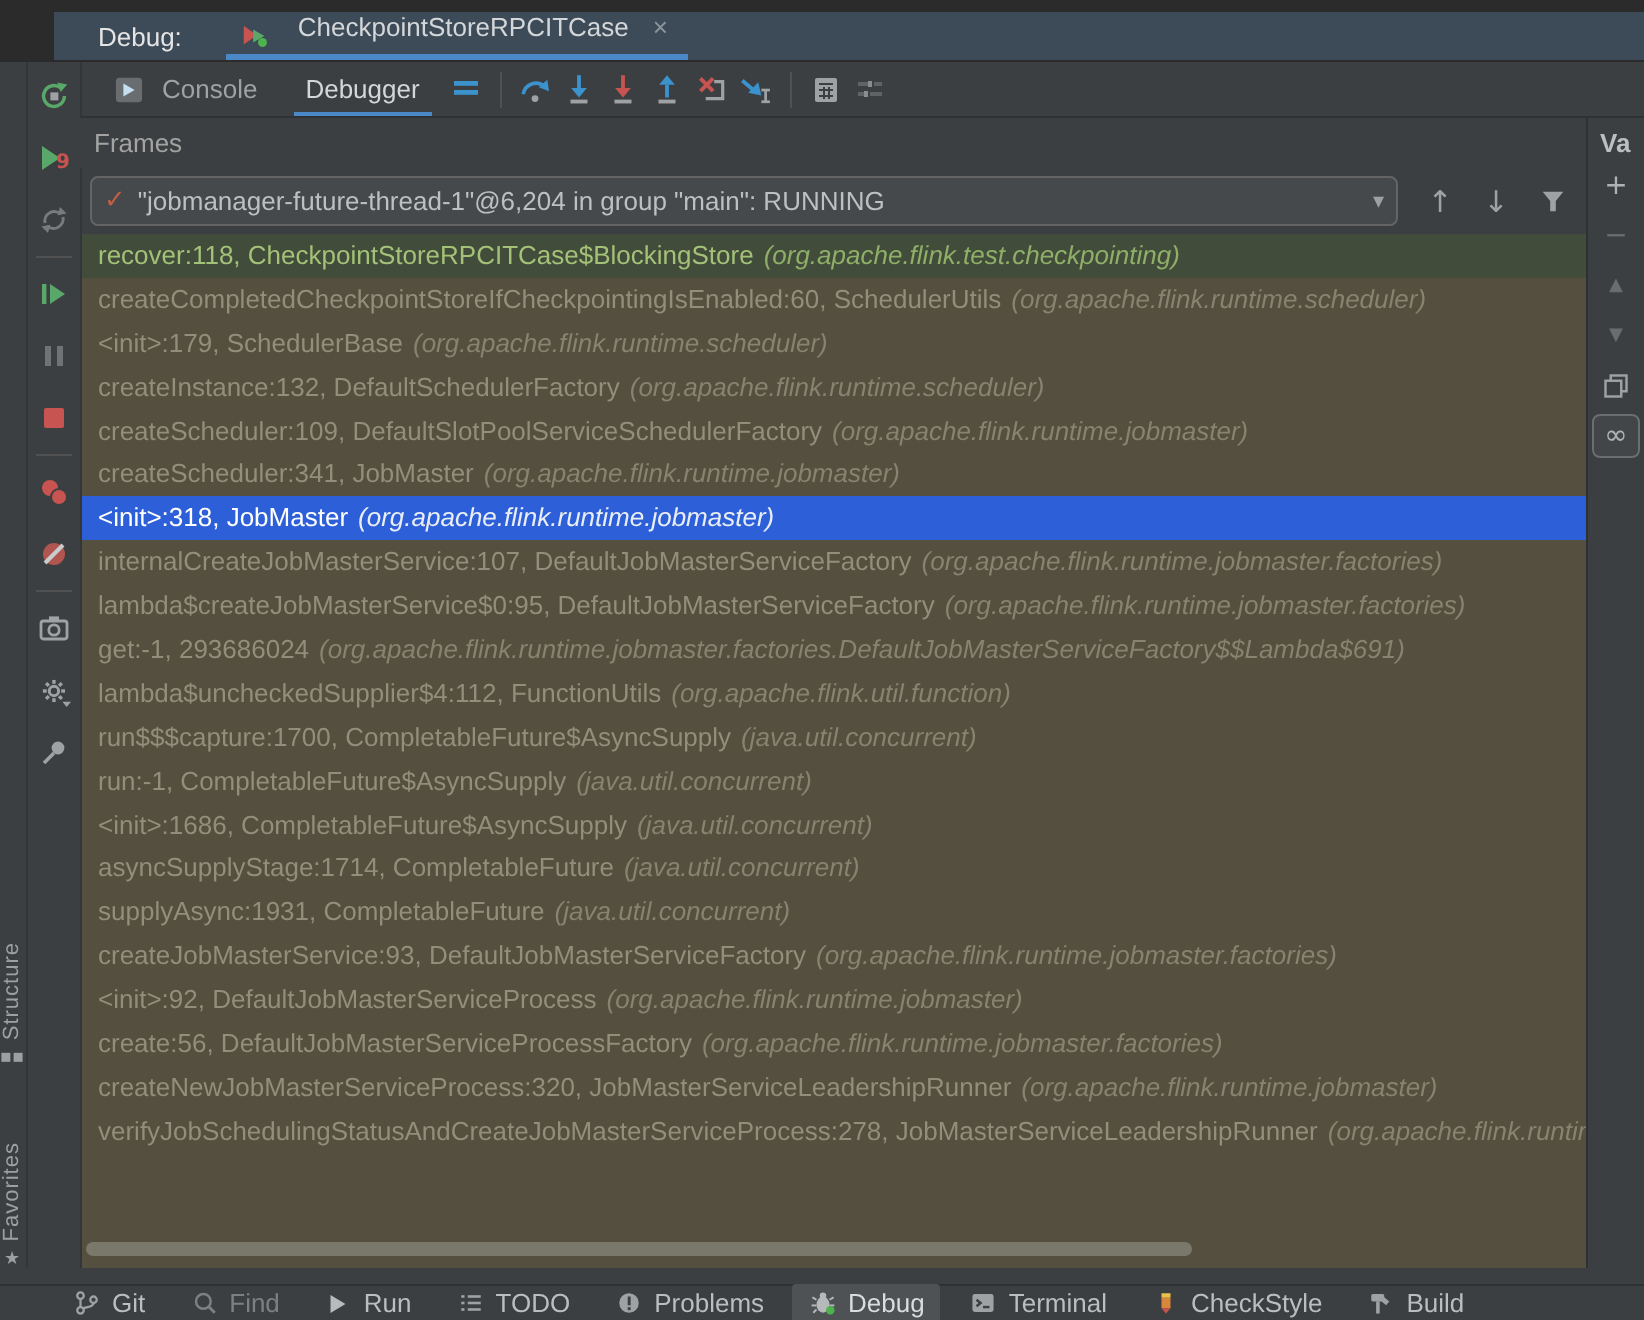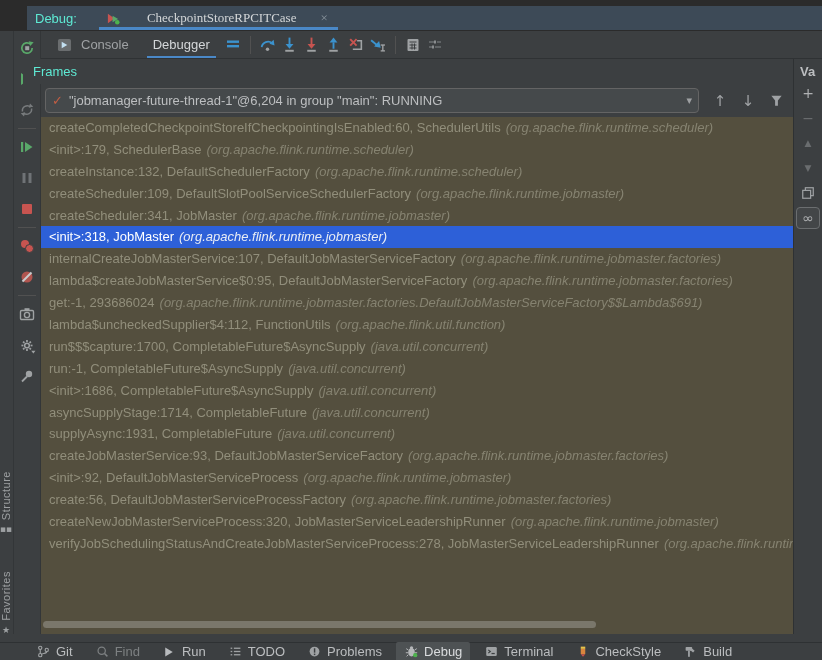--- a/index.html
+++ b/index.html
@@ -8,22 +8,22 @@
        -webkit-font-smoothing:antialiased;}
   .icon{font-family:"DejaVu Sans","Liberation Sans",sans-serif;}
 
   
   .top-sliver{position:absolute;left:0;top:0;width:822px;height:6px;background:#2b2b2b;}
 
   
   .header-corner{position:absolute;left:0;top:6px;width:27px;height:25px;background:#2b2b2b;}
   .header-bar{position:absolute;left:27px;top:6px;right:0;height:25px;background:#3d4a57;
               display:flex;align-items:center;border-bottom:1px solid #2b2b2b;box-sizing:border-box;}
-  .header-label{color:#5eead4;margin-left:8px;margin-right:22px;}
-  .run-tab{position:relative;height:100%;display:flex;align-items:center;gap:22px;padding:0 10px 0 4px;font-family:Liberation Serif, serif;}
+  .header-label{color:#e5e5e5;margin-left:22px;margin-right:22px;}
+  .run-tab{position:relative;height:100%;display:flex;align-items:flex-start;gap:10px;padding:0 10px 0 4px;}
   .run-tab .underline{position:absolute;left:0;right:0;bottom:0;height:3px;background:#4a88c7;}
   .run-tab-title{color:#d4d7d9;}
   .tab-close{color:#8a959d;font-size:13px;margin-left:2px;cursor:pointer;}
 
   
   .left-stripe{position:absolute;left:0;top:31px;width:14px;bottom:26px;background:#3c3f41;
                border-right:1px solid #333638;box-sizing:border-box;}
   .vlabel{position:absolute;left:-2px;display:flex;flex-direction:column;align-items:center;gap:4px;width:16px;}
   .vlabel .vtext{writing-mode:vertical-rl;transform:rotate(180deg);font-size:11px;color:#9da0a2;letter-spacing:.5px;}
   .vlabel .vicon{font-size:9px;color:#9da0a2;}
@@ -40,22 +40,22 @@
   
   .view-tabs{position:absolute;left:41px;top:31px;right:0;height:28px;background:#3c3f41;
              border-bottom:1px solid #2f3234;box-sizing:border-box;display:flex;align-items:center;}
   .vtab{position:relative;height:100%;display:flex;align-items:center;gap:6px;padding:0 12px;color:#9fa2a4;}
   .vtab.active{color:#d4d7d9;}
   .vtab.active .tab-underline{position:absolute;left:6px;right:6px;bottom:0;height:2px;background:#4a88c7;}
   .tbicon{width:22px;height:22px;display:flex;align-items:center;justify-content:center;flex:none;}
   .tsep{width:1px;height:18px;background:#515151;margin:0 6px;flex:none;}
 
   
-  .frames-header{position:absolute;left:23px;top:59px;width:752px;height:25px;display:flex;align-items:center;
-                 background:#3c3f41;color:#5eead4;padding-left:10px;box-sizing:border-box;}
+  .frames-header{position:absolute;left:37px;top:59px;width:752px;height:25px;display:flex;align-items:center;
+                 background:#3c3f41;color:#a3a3a3;padding-left:10px;box-sizing:border-box;}
   .thread-row{position:absolute;left:41px;top:84px;width:752px;height:33px;display:flex;align-items:center;
               background:#3c3f41;box-sizing:border-box;padding:0 4px;}
   .combo{display:flex;align-items:center;height:25px;width:654px;background:#45494b;border:1px solid #646464;
          border-radius:4px;box-sizing:border-box;padding:0 6px;gap:6px;}
   .combo .check{color:#c25e43;font-size:13px;font-weight:bold;}
   .combo .combo-text{color:#bdbfc1;white-space:nowrap;overflow:hidden;flex:1;}
   .combo .chevron{color:#9da0a2;font-size:11px;}
   .nav-btn{width:26px;height:24px;display:flex;align-items:center;justify-content:center;color:#9fa2a4;
            font-size:15px;margin-left:2px;}
 
@@ -324,20 +324,23 @@
     <span class="nav-btn icon">↓</span>
     <span class="nav-btn">
       <svg width="15" height="15" viewBox="0 0 16 16">
         <polygon points="2.5,3 13.5,3 9.5,8 9.5,13.5 6.5,13.5 6.5,8" fill="#9fa2a4"></polygon>
       </svg>
     </span>
   </div>
 
   <div class="frames-list">
     <div id="main-frames">
+        <div class="frame-row current">
+    <span class="ft">recover:118, CheckpointStoreRPCITCase$BlockingStore</span><span class="fp">(org.apache.flink.test.checkpointing)</span>
+  </div>
         <div class="frame-row">
     <span class="ft">createCompletedCheckpointStoreIfCheckpointingIsEnabled:60, SchedulerUtils</span><span class="fp">(org.apache.flink.runtime.scheduler)</span>
   </div>
         <div class="frame-row">
     <span class="ft">&lt;init&gt;:179, SchedulerBase</span><span class="fp">(org.apache.flink.runtime.scheduler)</span>
   </div>
         <div class="frame-row">
     <span class="ft">createInstance:132, DefaultSchedulerFactory</span><span class="fp">(org.apache.flink.runtime.scheduler)</span>
   </div>
         <div class="frame-row">

